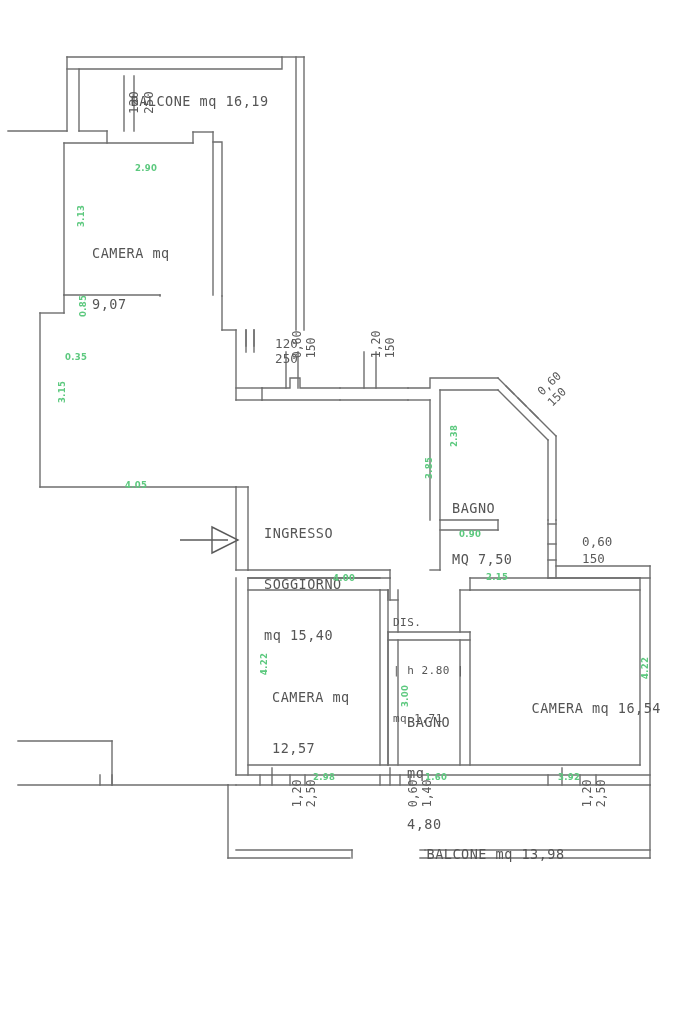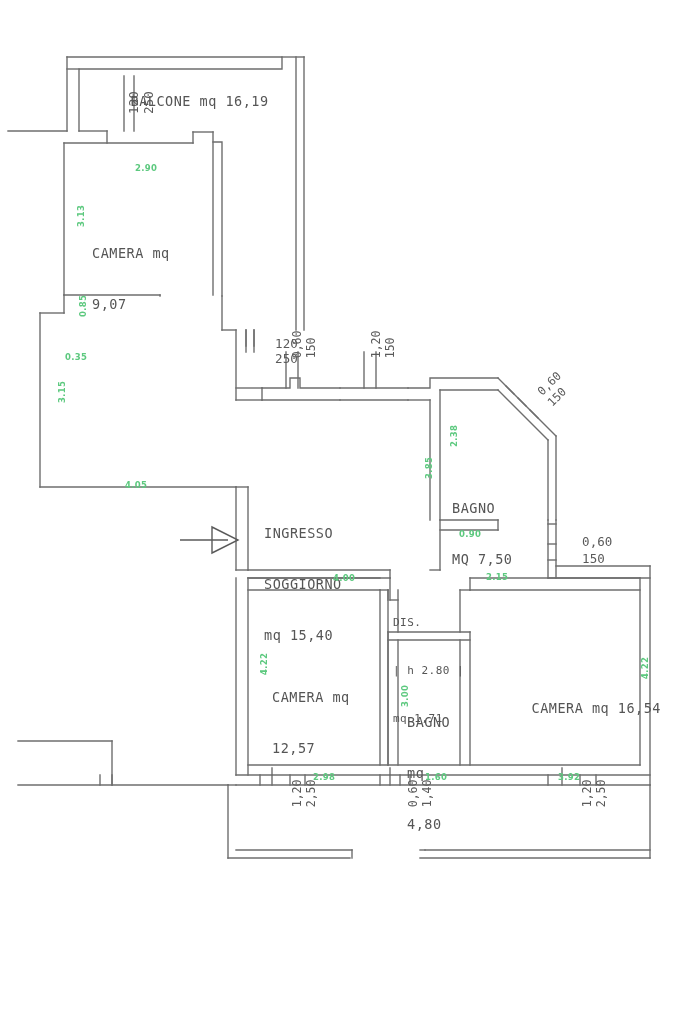--- a/index.html
+++ b/index.html
@@ -226,20 +226,23 @@
   <div class="lbl room" style="left:407px;top:680px;">
     <div>BAGNO</div>
     <div>mq</div>
     <div>4,80</div>
   </div>
 
   <div class="lbl room" style="left:497px;top:683px;">
     <span>CAMERA mq 16,54</span>
   </div>
 
+  <div class="lbl room" style="left:392px;top:829px;">
+    <span>BALCONE mq 13,98</span>
+  </div>
 
   <div class="dim v" style="left:113px;top:144px;">
     <span>120</span>
   </div>
   <div class="dim v" style="left:128px;top:144px;">
     <span>250</span>
   </div>
 
   <div class="dim" style="left:245px;top:323px;">
     <span>120</span>

